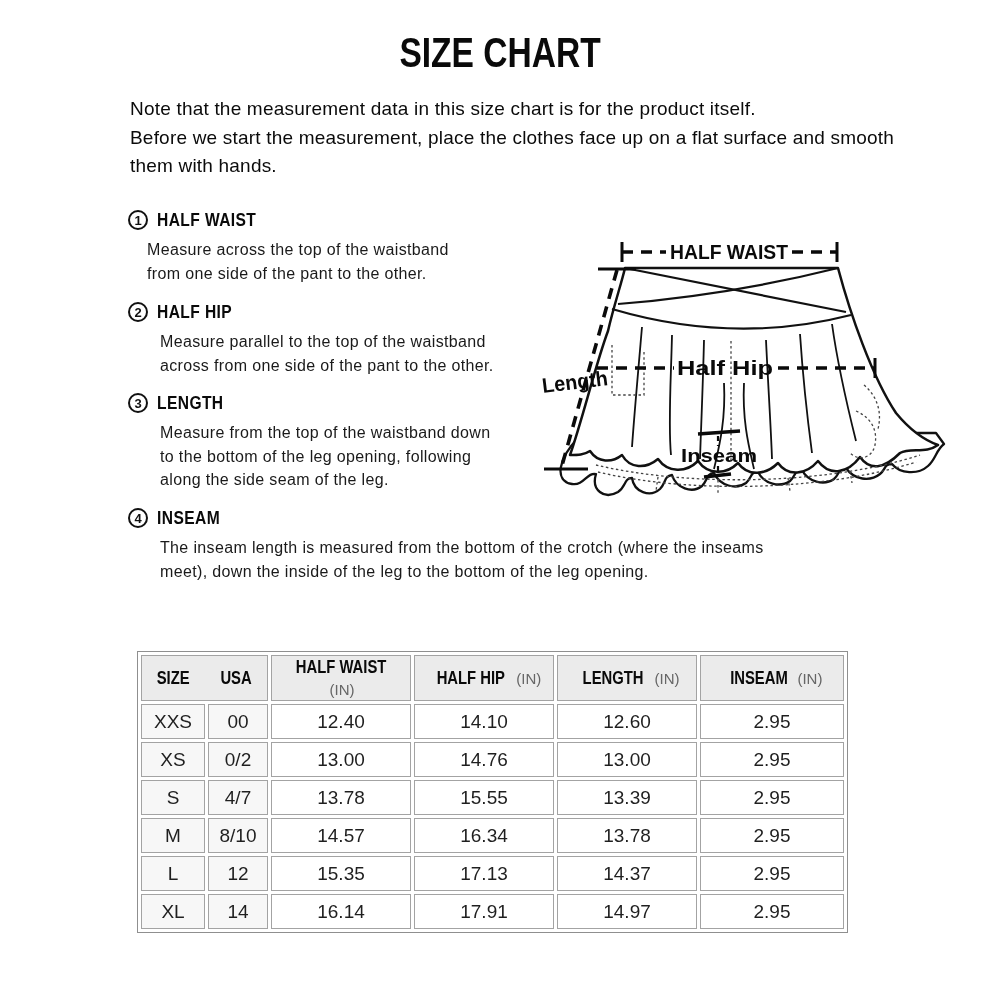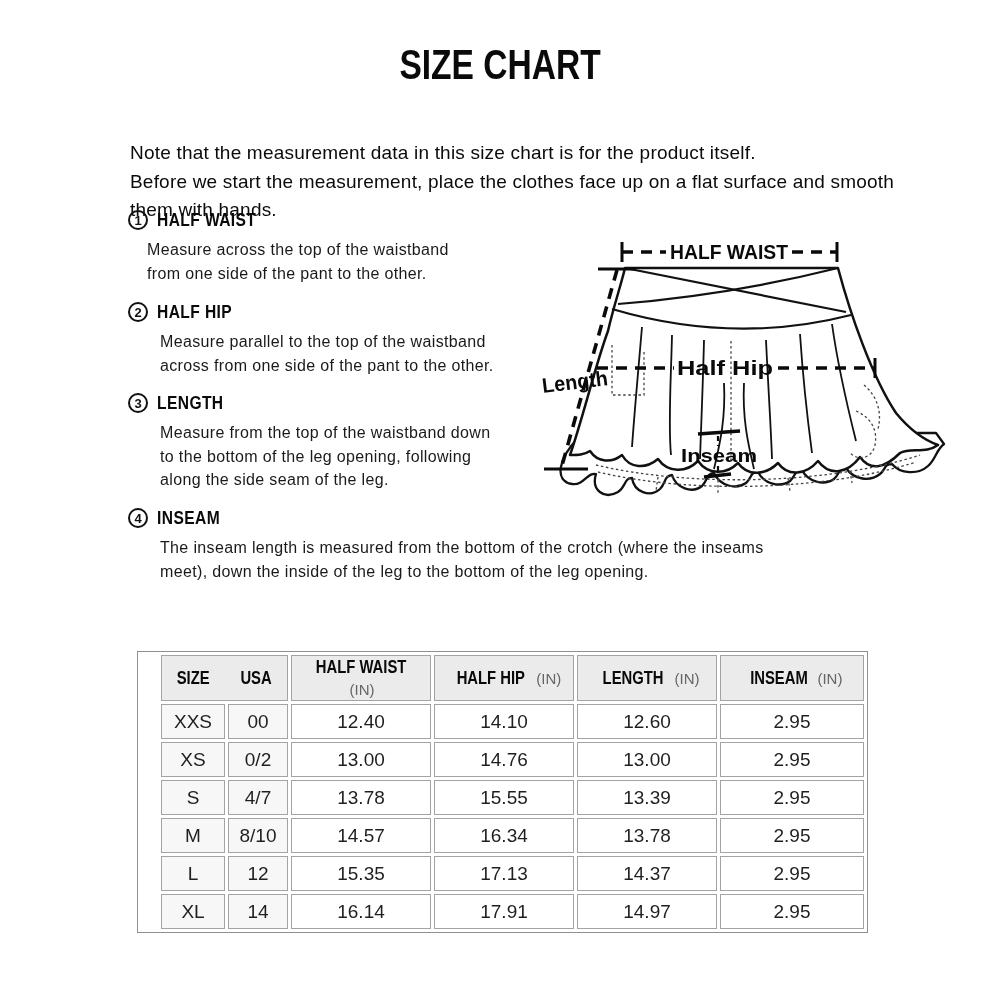--- a/index.html
+++ b/index.html
@@ -6,47 +6,47 @@
   html,body { background:#ffffff; }
   .page {
     position:relative; width:1000px; height:1000px; background:#fff;
     font-family:"Liberation Sans", sans-serif; color:#111; overflow:hidden;
   }
   
   .cond { display:inline-block; transform:scaleX(0.82); transform-origin:0 50%; white-space:nowrap; }
   .cond-c { display:inline-block; transform:scaleX(0.78); transform-origin:50% 50%; white-space:nowrap; }
 
   .title {
-    position:absolute; top:40px; left:0; width:1000px; text-align:center;
+    position:absolute; top:28px; left:0; width:1000px; text-align:center;
     font-size:43px; font-weight:bold; letter-spacing:0px; color:#0a0a0a;
   }
   .note {
     position:absolute; left:130px; top:95px; width:790px;
-    font-size:19px; line-height:28.5px; color:#0b0b0b; letter-spacing:0.2px;margin-top:44px;
+    font-size:19px; line-height:28.5px; color:#0b0b0b; letter-spacing:0.2px;
   }
   .section { position:absolute; left:128px; }
   .sec-head { display:flex; align-items:center; gap:9px; }
   .circle-num {
     width:20px; height:20px; border:2px solid #111; border-radius:50%;
     display:inline-flex; align-items:center; justify-content:center;
     font-size:13px; font-weight:bold; color:#111; flex:0 0 auto;
   }
   .sec-title { font-size:19px; font-weight:bold; color:#0a0a0a; letter-spacing:0.5px; }
   .sec-body {
     margin-left:32px; margin-top:7px; font-size:16px; line-height:23.5px;
     letter-spacing:0.35px; color:#1a1a1a;
   }
   .w1 { width:332px;margin-left:19px; } .w2 { width:372px; } .w3 { width:344px; } .w4 { width:648px; }
 
   .diagram { position:absolute; left:538px; top:233px; width:430px; height:275px; }
 
   .size-table {
     position:absolute; left:137px; top:651px;
     border-collapse:separate; border-spacing:3px;
-    border:1px solid #8f8f8f; background:#fff; table-layout:fixed;padding-left:20px;
+    border:1px solid #8f8f8f; background:#fff; table-layout:fixed;
   }
   .size-table th, .size-table td {
     border:1px solid #a3a3a3; text-align:center; vertical-align:middle;
     font-size:19px; color:#1f1f1f; padding:0;
   }
   .size-table th { background:#ebebeb; height:45px; font-weight:bold; color:#0a0a0a; }
   .size-table td { height:35px; background:#fff; }
   .size-table td.dim { background:#f7f7f7; }
   .hdr-label { font-size:19px; font-weight:bold; }
   .hdr-unit { font-size:15px; font-weight:normal; color:#666; margin-left:2px; letter-spacing:0px; }

